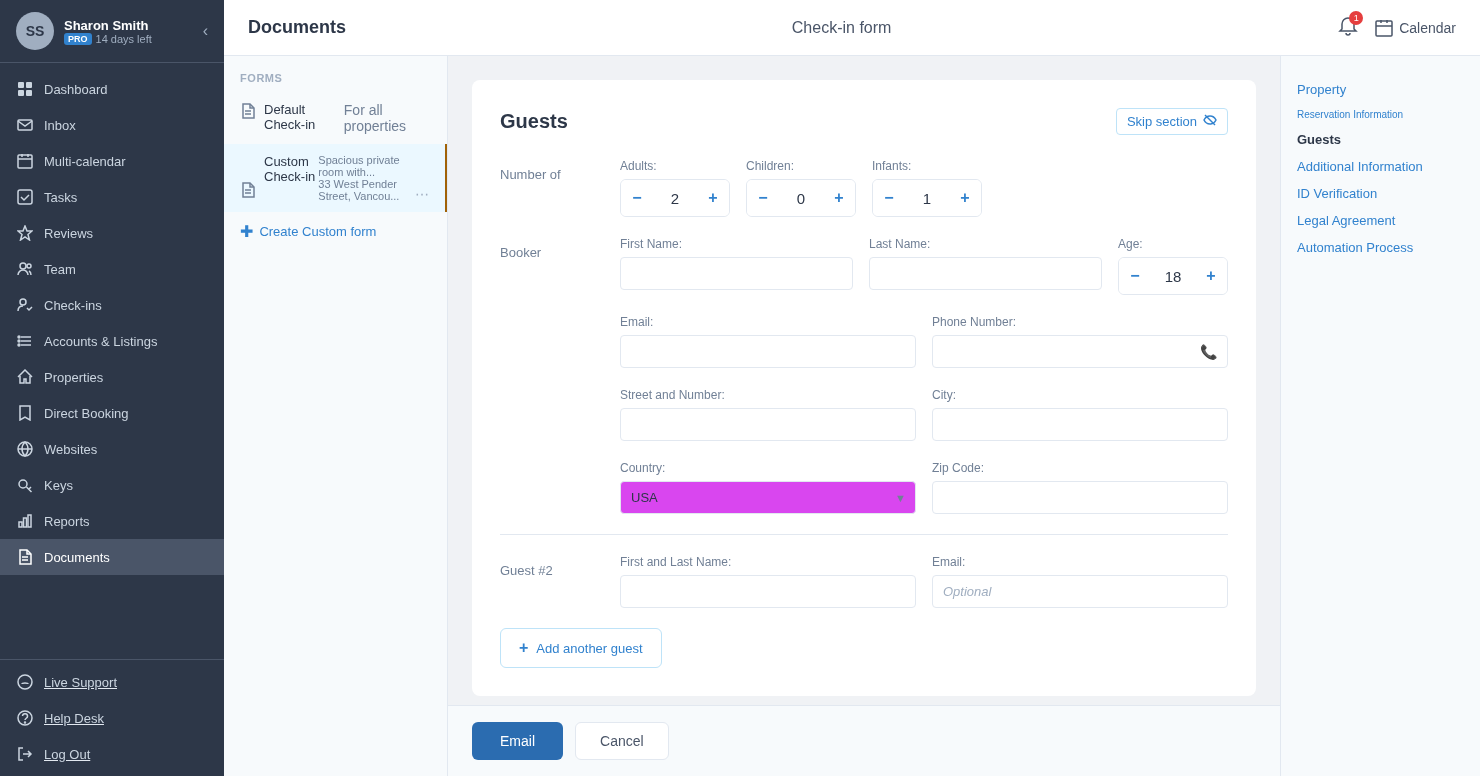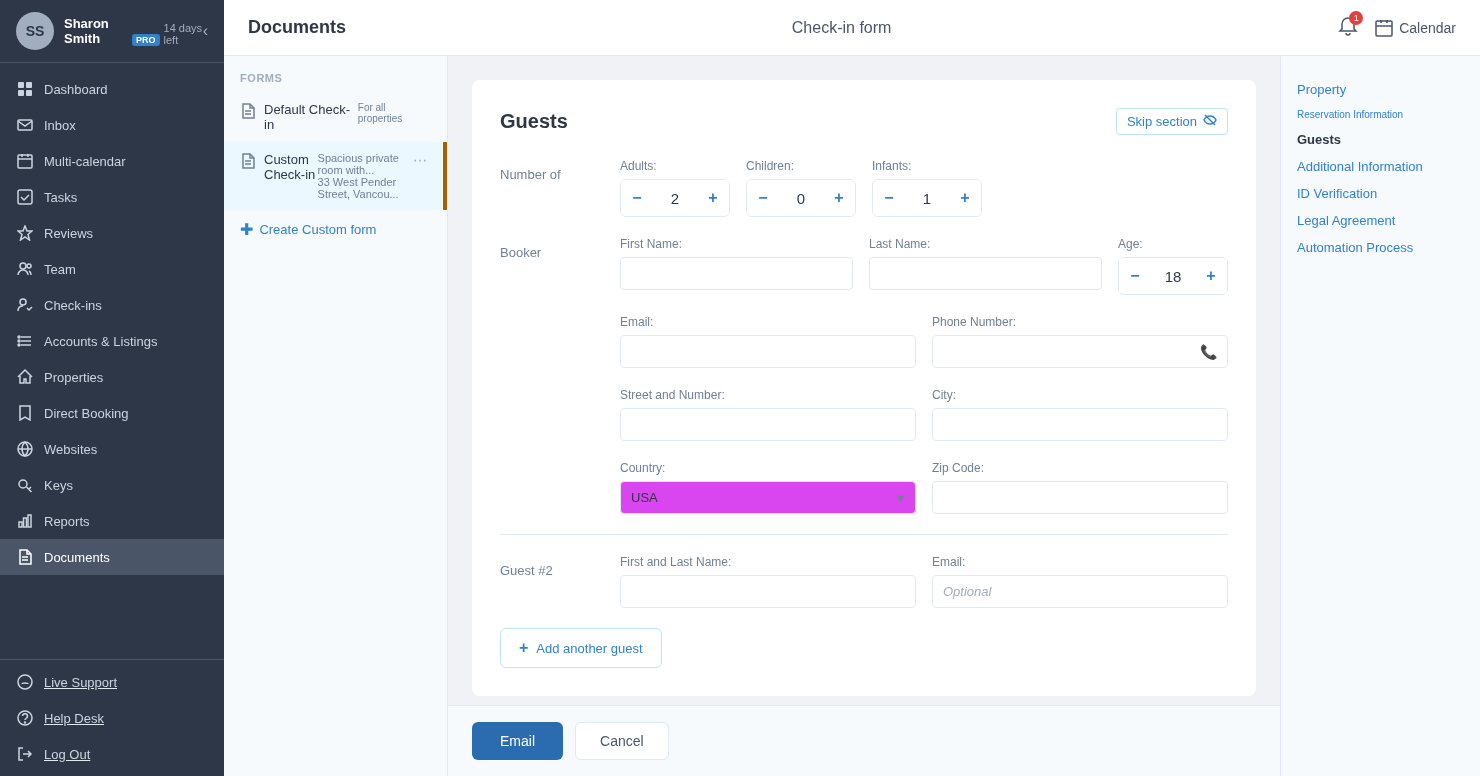--- a/index.html
+++ b/index.html
@@ -3,21 +3,21 @@
   <meta charset="utf-8">
   <style>
     * { box-sizing: border-box; margin: 0; padding: 0; }
     body { font-family: -apple-system, BlinkMacSystemFont, 'Segoe UI', sans-serif; background: #f0f2f5; display: flex; height: 776px; overflow: hidden; font-size: 14px; }
 
     
     .sidebar { width: 224px; background: #2d3748; color: #e2e8f0; display: flex; flex-direction: column; flex-shrink: 0; }
     .sidebar-header { padding: 12px 16px; display: flex; align-items: center; justify-content: space-between; border-bottom: 1px solid #4a5568; }
     .sidebar-user { display: flex; align-items: center; gap: 10px; }
     .avatar { width: 38px; height: 38px; border-radius: 50%; background: #a0aec0; display: flex; align-items: center; justify-content: center; font-size: 14px; font-weight: bold; color: #2d3748; flex-shrink: 0; overflow: hidden; }
-    .user-info { display: flex; flex-direction: row; }
+    .user-info { display: flex; flex-direction: column; }
     .user-name { font-weight: 600; font-size: 13px; color: #fff; }
     .user-meta { display: flex; align-items: flex-end; gap: 4px; font-size: 11px; }
     .pro-badge { background: #3182ce; color: #fff; font-size: 9px; font-weight: 700; padding: 1px 4px; border-radius: 3px; }
     .days-left { color: #a0aec0; font-size: 11px; }
     .collapse-btn { color: #a0aec0; cursor: pointer; font-size: 16px; }
 
     .sidebar-nav { flex: 1; overflow-y: auto; padding: 8px 0; }
     .nav-item { display: flex; align-items: center; gap: 10px; padding: 9px 16px; cursor: pointer; color: #cbd5e0; font-size: 13px; }
     .nav-item.active { background: #4a5568; color: #fff; }
     .nav-icon { width: 18px; height: 18px; display: flex; align-items: center; justify-content: center; flex-shrink: 0; }
@@ -36,25 +36,25 @@
     .notif-badge { position: absolute; top: -4px; right: -4px; background: #e53e3e; color: #fff; font-size: 9px; width: 14px; height: 14px; border-radius: 50%; display: flex; align-items: center; justify-content: center; }
     .calendar-btn { display: flex; align-items: center; gap: 6px; color: #4a5568; cursor: pointer; font-size: 14px; }
 
     
     .content { flex: 1; display: flex; overflow: hidden; }
 
     
     .forms-panel { width: 224px; background: #f7fafc; border-right: 1px solid #e2e8f0; padding: 16px 0; flex-shrink: 0; overflow-y: auto; }
     .forms-label { font-size: 11px; font-weight: 600; color: #a0aec0; text-transform: uppercase; letter-spacing: 0.05em; padding: 0 16px 8px; }
     .form-item { padding: 10px 16px; cursor: pointer; display: flex; align-items: flex-start; gap: 8px; }
-    .form-item.active { background: #ebf8ff; border-right: 4px solid #a16207; }
+    .form-item.active { background: #ebf8ff; border-right: 2px solid #a16207; align-items: flex-end; }
     .form-icon { color: #718096; font-size: 16px; margin-top: 1px; flex-shrink: 0; }
     .form-item-info { display: flex; flex-direction: row; }
     .form-item-name { font-size: 13px; font-weight: 500; color: #2d3748; }
-    .form-item-sub { font-size: 10px; color: #718096; }
+    .form-item-sub { font-size: 14px; color: #718096; }
     .form-item-actions { margin-left: auto; color: #a0aec0; }
 
     .create-form-btn { display: flex; align-items: center; gap: 6px; padding: 10px 16px; color: #3182ce; cursor: pointer; font-size: 13px; font-weight: 500; }
 
     
     .form-editor { flex: 1; overflow-y: auto; padding: 24px; }
 
     .guests-section { background: #fff; border-radius: 8px; padding: 28px; margin-bottom: 16px; }
     .section-header { display: flex; align-items: center; justify-content: space-between; margin-bottom: 24px; }
     .section-title { font-size: 20px; font-weight: 600; color: #2d3748; }

